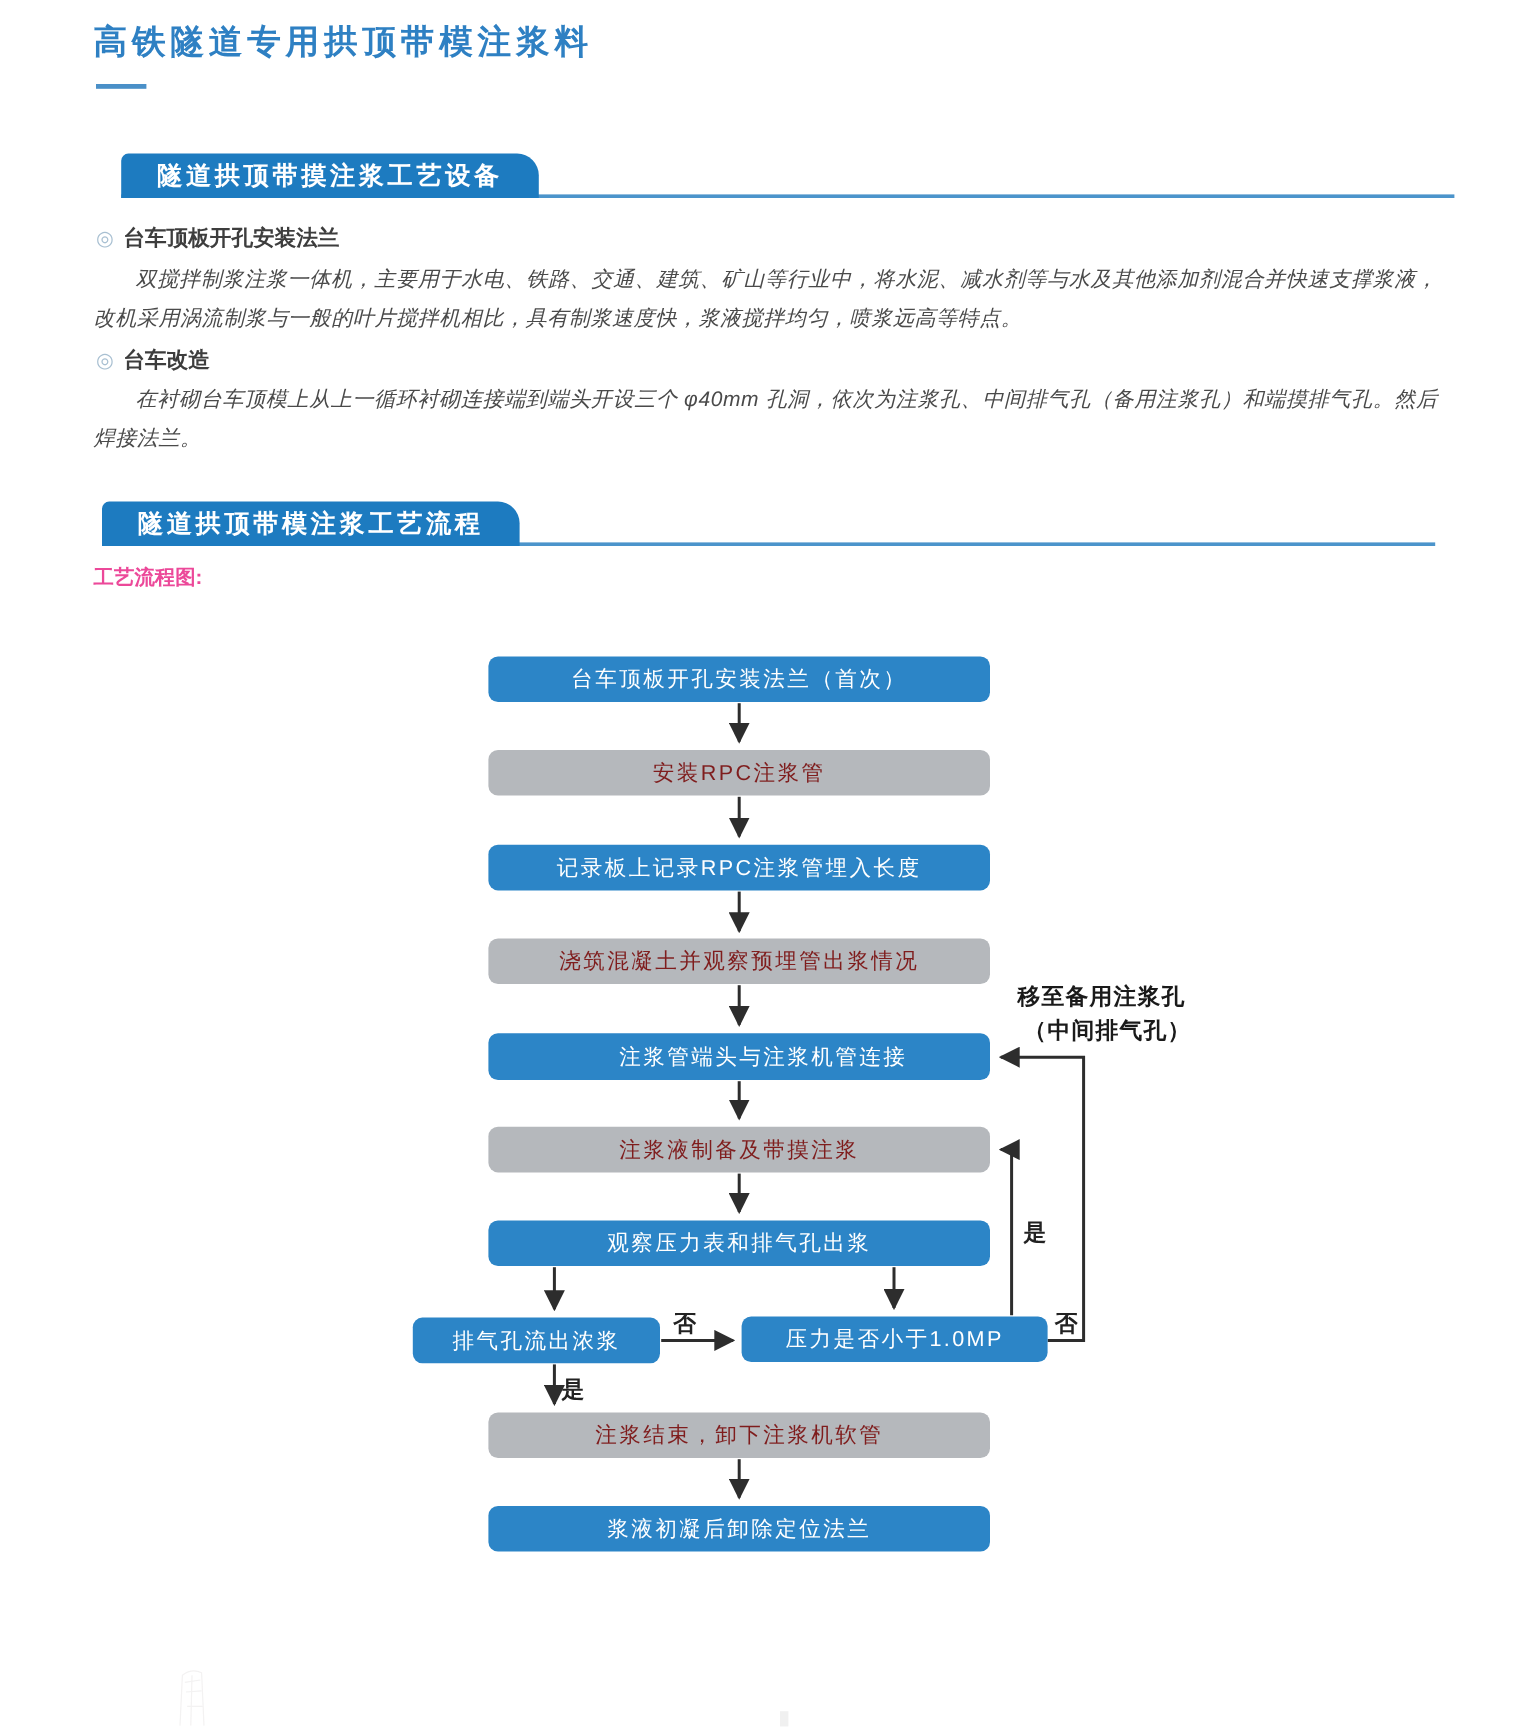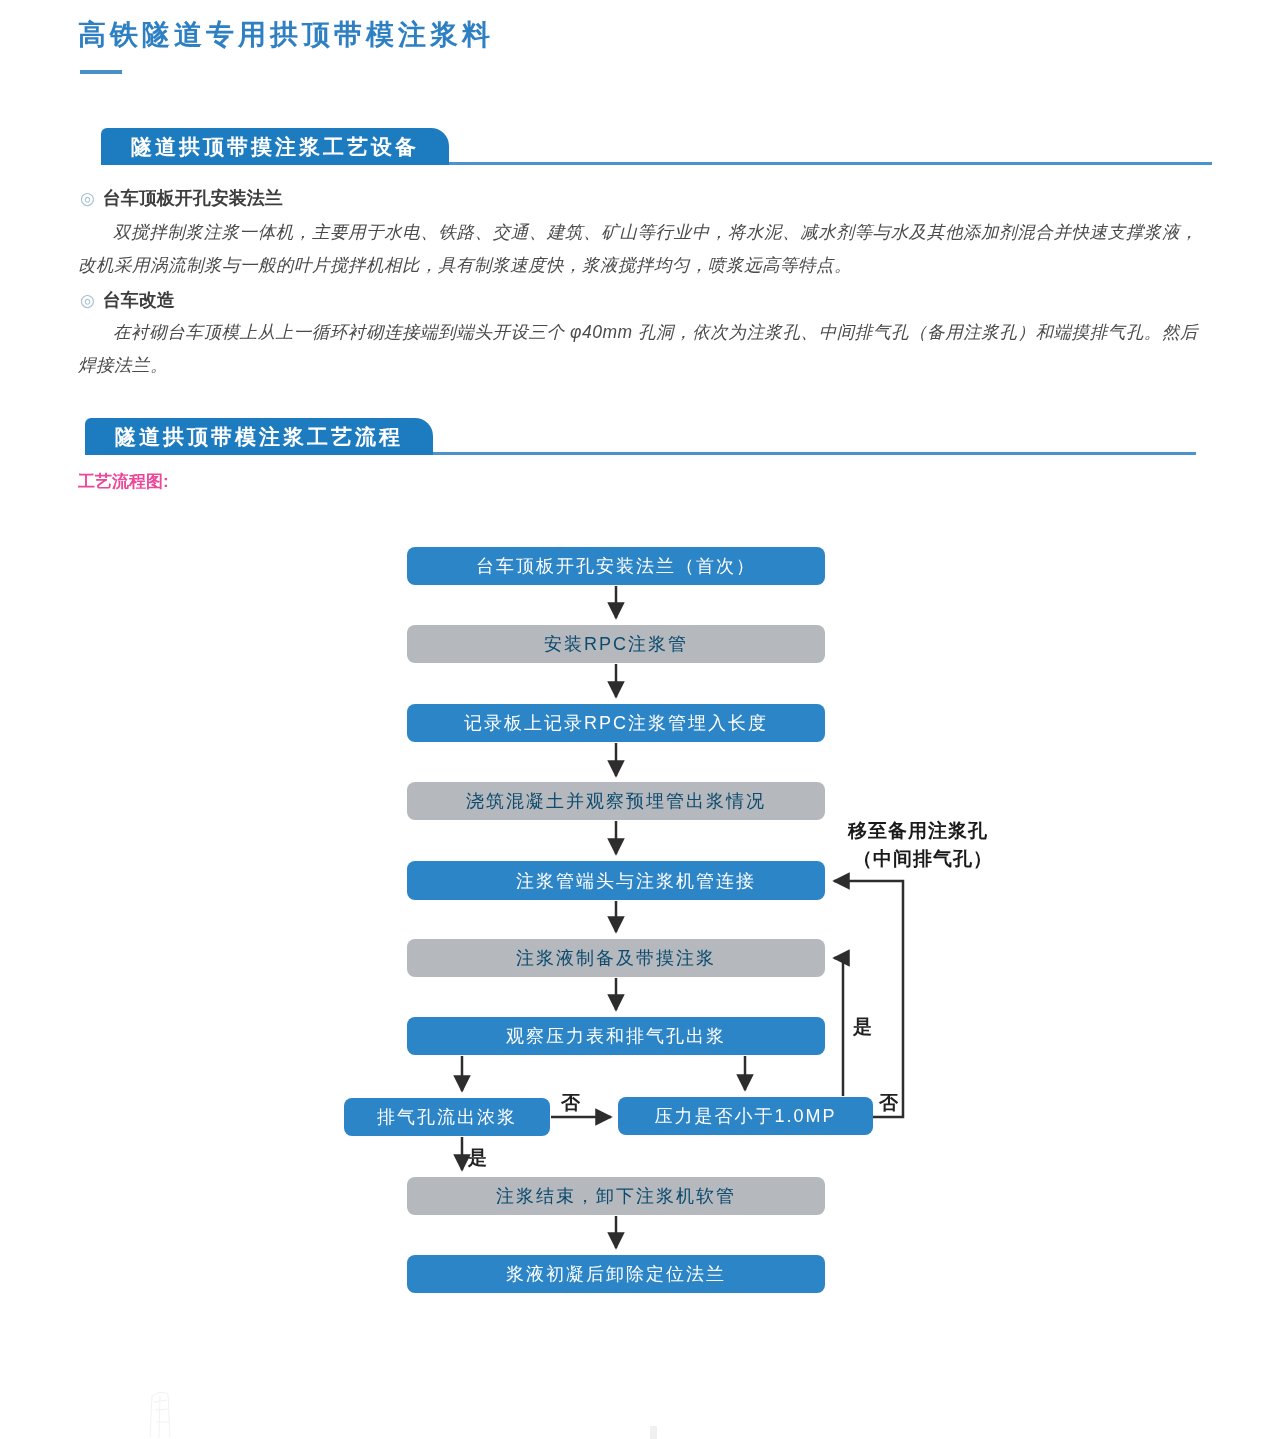--- a/index.html
+++ b/index.html
@@ -29,21 +29,21 @@
   .p1 { top:216px; }
   .p2 { top:316px; }
 
   .flow-label { position:absolute; left:78px; top:470px; font-size:17px; font-weight:bold; color:#ec4899; }
 
   .connectors { position:absolute; left:0; top:0; width:1280px; height:1439px; pointer-events:none; }
 
   .node { position:absolute; border-radius:8px; color:#ffffff; font-size:18px; letter-spacing:2px;
           display:flex; align-items:center; justify-content:center; text-align:center; }
   .blue { background:#2c85c7; }
-  .gray { background:#b5b8bc; color:#0c4a6e; }
+  .gray { background:#b5b8bc; color:#7f1d1d; }
   .n1  { left:407px; top:547px;  width:418px; height:38px; }
   .n2  { left:407px; top:625px;  width:418px; height:38px; }
   .n3  { left:407px; top:704px;  width:418px; height:38px; }
   .n4  { left:407px; top:782px;  width:418px; height:38px; }
   .n5  { left:407px; top:861px;  width:418px; height:39px;padding-left:40px; }
   .n6  { left:407px; top:939px;  width:418px; height:38px; }
   .n7  { left:407px; top:1017px; width:418px; height:38px;text-align:right; }
   .n8  { left:344px; top:1098px; width:206px; height:38px; }
   .n9  { left:618px; top:1097px; width:255px; height:38px; }
   .n10 { left:407px; top:1177px; width:418px; height:38px; }

